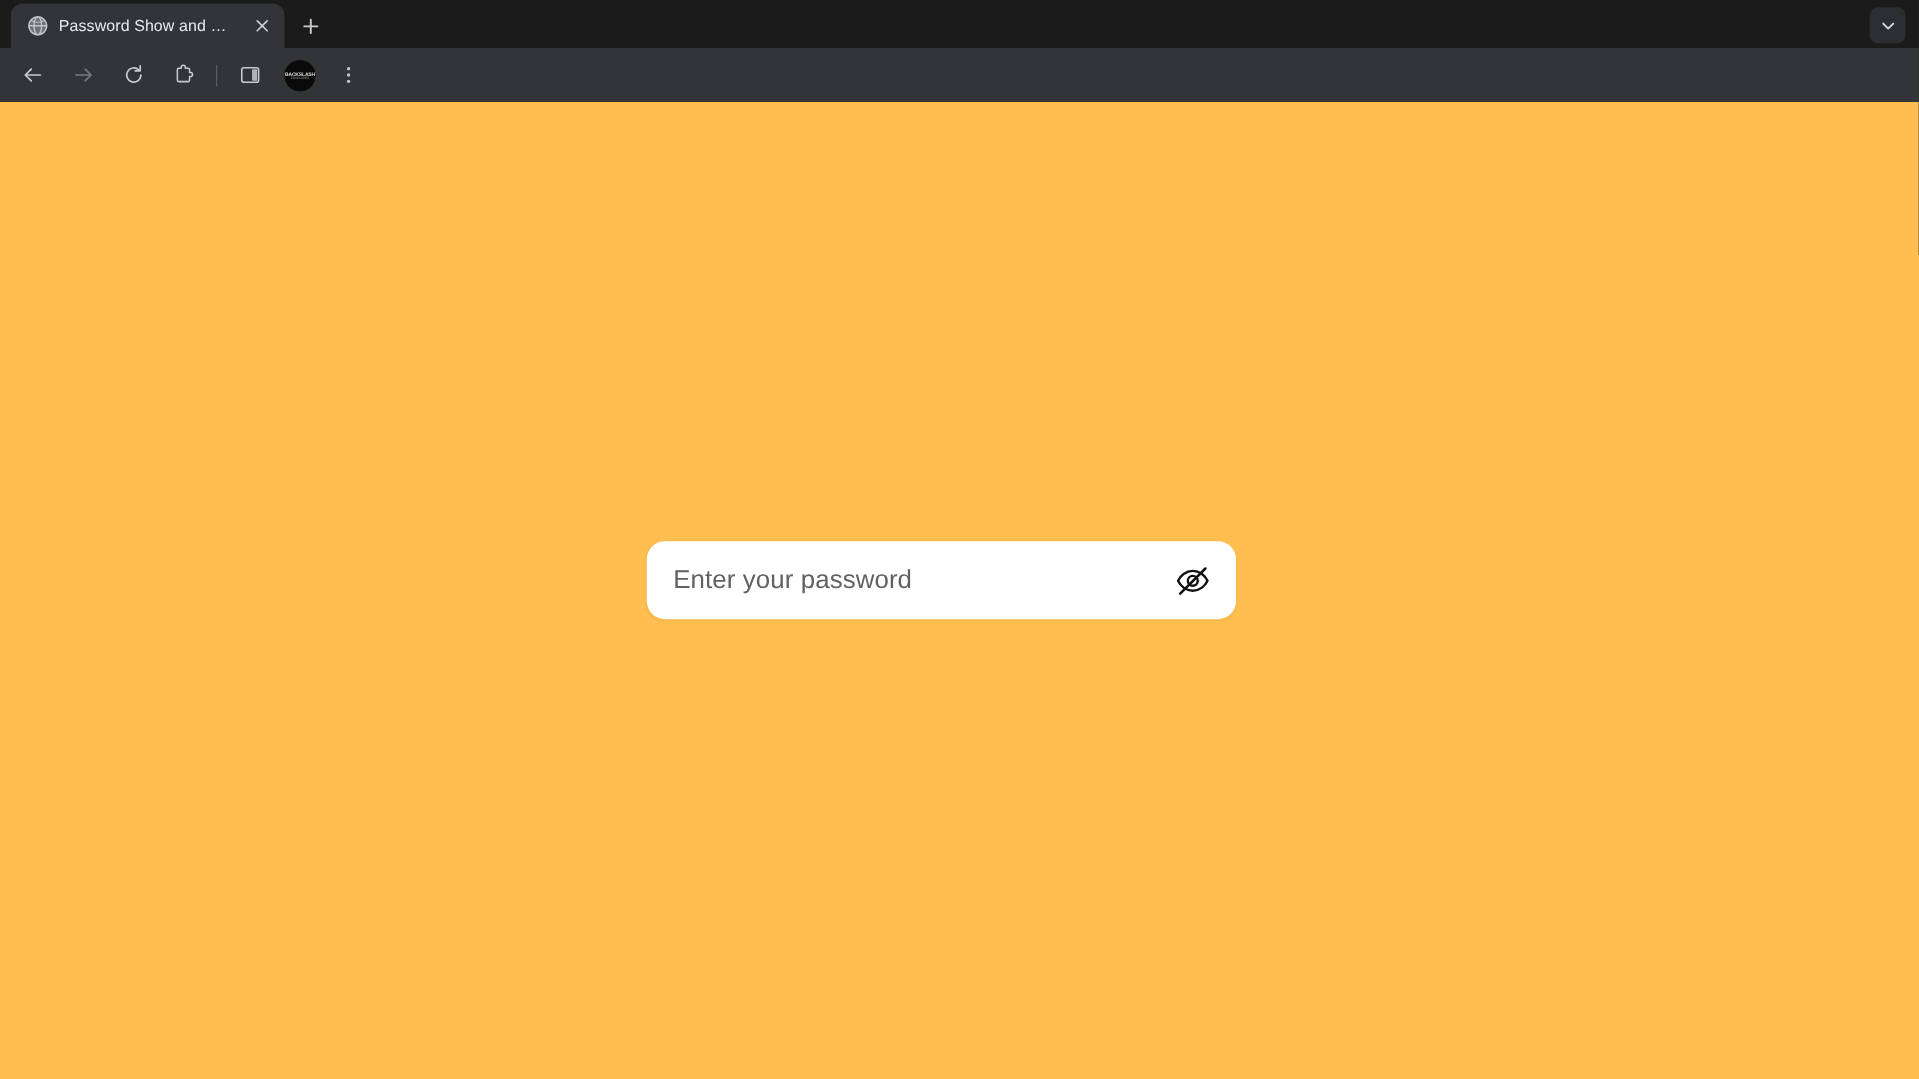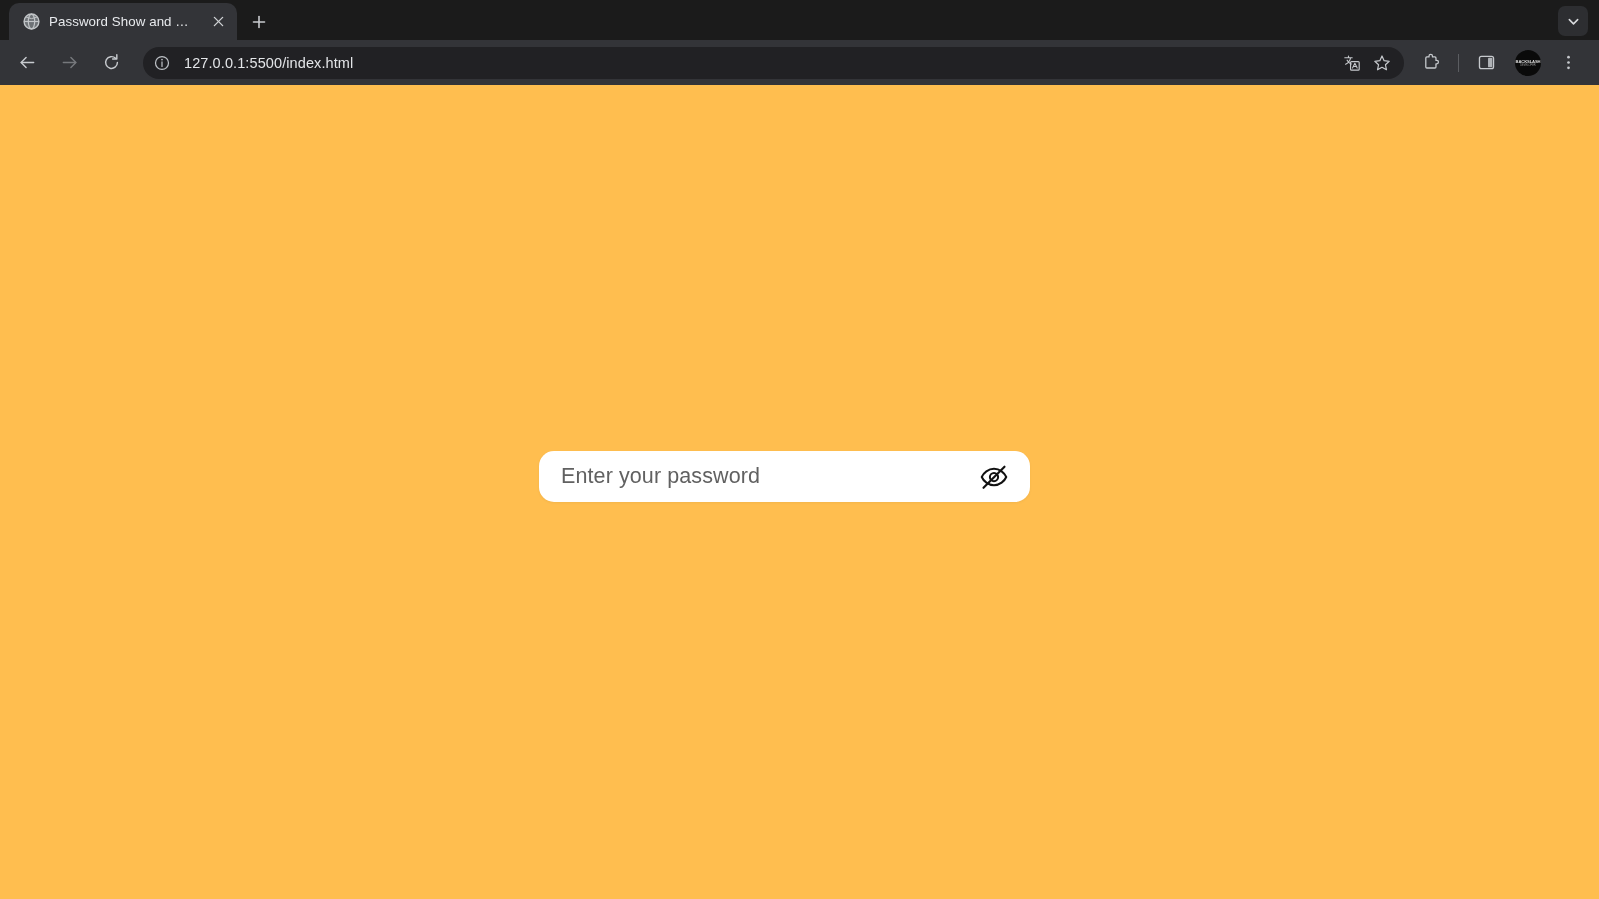--- a/index.html
+++ b/index.html
@@ -230,21 +230,21 @@
     display: flex;
     align-items: flex-start;
     justify-content: center;
   }
 
   .password-wrap {
     position: absolute;
     left: 539px;
     top: 366px;
     width: 491px;
-    height: 51px;
+    height: 65px;
     background: #ffffff;
     border-radius: 15px;
     display: flex;
     align-items: center;
     padding: 0 19px 0 22px;
     box-shadow: 0 1px 3px rgba(0,0,0,0.05);
   }
 
   .password-input {
     flex: 1 1 auto;
@@ -331,44 +331,20 @@
       </svg>
     </div>
 
     <div class="nav-btn">
       <svg width="19" height="19" viewBox="0 0 20 20">
         <path d="M16.2 10a6.2 6.2 0 1 1-1.9-4.45" fill="none" stroke="#c8cbcf" stroke-width="1.5" stroke-linecap="round"></path>
         <polyline points="15.6,1.9 15.6,6.3 11.2,6.3" fill="none" stroke="#c8cbcf" stroke-width="1.5" stroke-linecap="round" stroke-linejoin="round"></polyline>
       </svg>
     </div>
 
-    <div class="omnibox">
-      <span class="site-info">
-        <svg width="16" height="16" viewBox="0 0 18 18">
-          <circle cx="9" cy="9" r="7.3" fill="none" stroke="currentColor" stroke-width="1.4"></circle>
-          <circle cx="9" cy="5.2" r="0.95" fill="currentColor"></circle>
-          <line x1="9" y1="7.8" x2="9" y2="12.9" stroke="currentColor" stroke-width="1.4" stroke-linecap="round"></line>
-        </svg>
-      </span>
-      <span class="url-text">127.0.0.1:5500/index.html</span>
-
-      <span class="omni-action">
-        <svg width="18" height="18" viewBox="0 0 20 20">
-          <path d="M2 4.2h8.2M6.1 2.4v1.8M8.4 4.2c-.5 3.2-2.6 5.8-5.5 7.2M4.6 6.9c1 1.9 2.6 3.4 4.6 4.2" fill="none" stroke="currentColor" stroke-width="1.3" stroke-linecap="round" stroke-linejoin="round"></path>
-          <rect x="8.4" y="8.4" width="9.6" height="9.6" rx="1.1" fill="none" stroke="currentColor" stroke-width="1.3"></rect>
-          <path d="M10.6 15.6l2.6-5.2 2.6 5.2M11.6 13.9h3.2" fill="none" stroke="currentColor" stroke-width="1.2" stroke-linecap="round" stroke-linejoin="round"></path>
-        </svg>
-      </span>
-
-      <span class="omni-action">
-        <svg width="18" height="18" viewBox="0 0 20 20">
-          <polygon points="10,2.2 12.35,7.4 18,8.1 13.85,11.95 14.95,17.5 10,14.75 5.05,17.5 6.15,11.95 2,8.1 7.65,7.4" fill="none" stroke="currentColor" stroke-width="1.35" stroke-linejoin="round"></polygon>
-        </svg>
-      </span>
-    </div>
 
     <div class="tb-btn">
       <svg width="19" height="19" viewBox="0 0 20 20">
         <path d="M7.4 3.2c0-1 .8-1.7 1.8-1.7s1.8.7 1.8 1.7v.9h2.6c.6 0 1.1.5 1.1 1.1v2.6h.9c1 0 1.7.8 1.7 1.8s-.7 1.8-1.7 1.8h-.9v3.3c0 .6-.5 1.1-1.1 1.1H5.1c-.6 0-1.1-.5-1.1-1.1V5.2c0-.6.5-1.1 1.1-1.1h2.3z" fill="none" stroke="currentColor" stroke-width="1.35" stroke-linejoin="round"></path>
       </svg>
     </div>
 
     <div class="tb-divider"></div>
 
     <div class="tb-btn">

